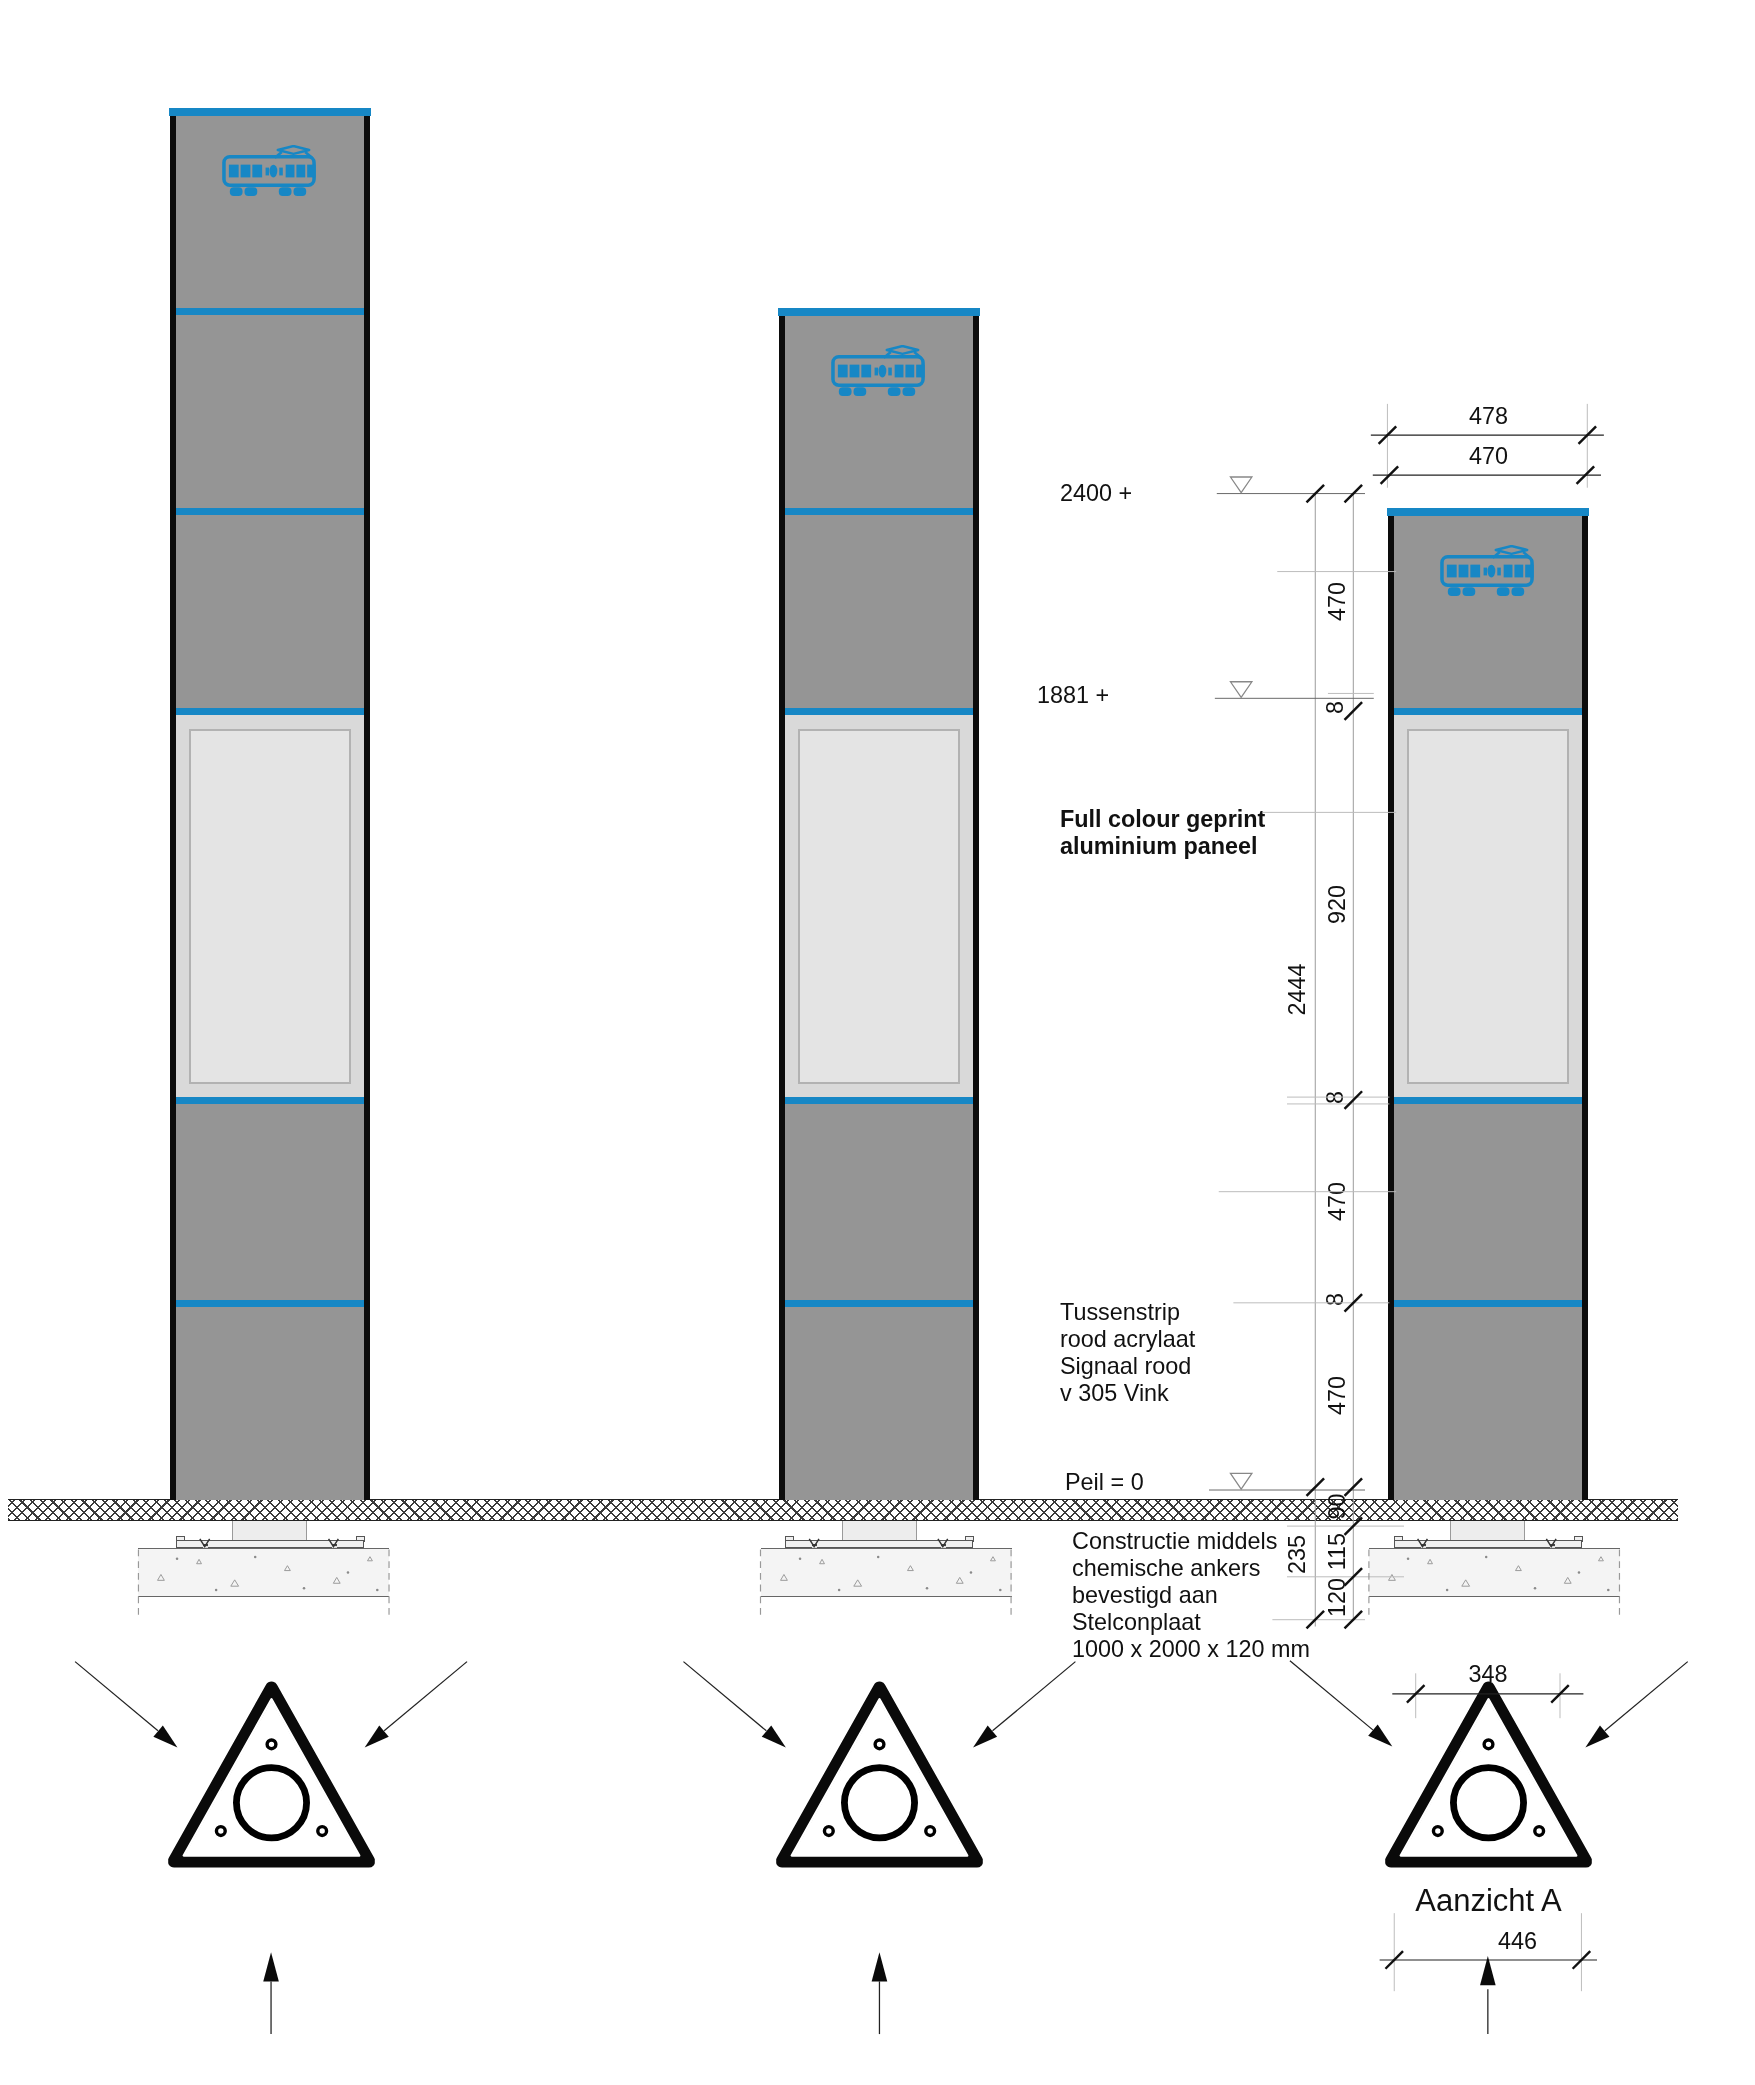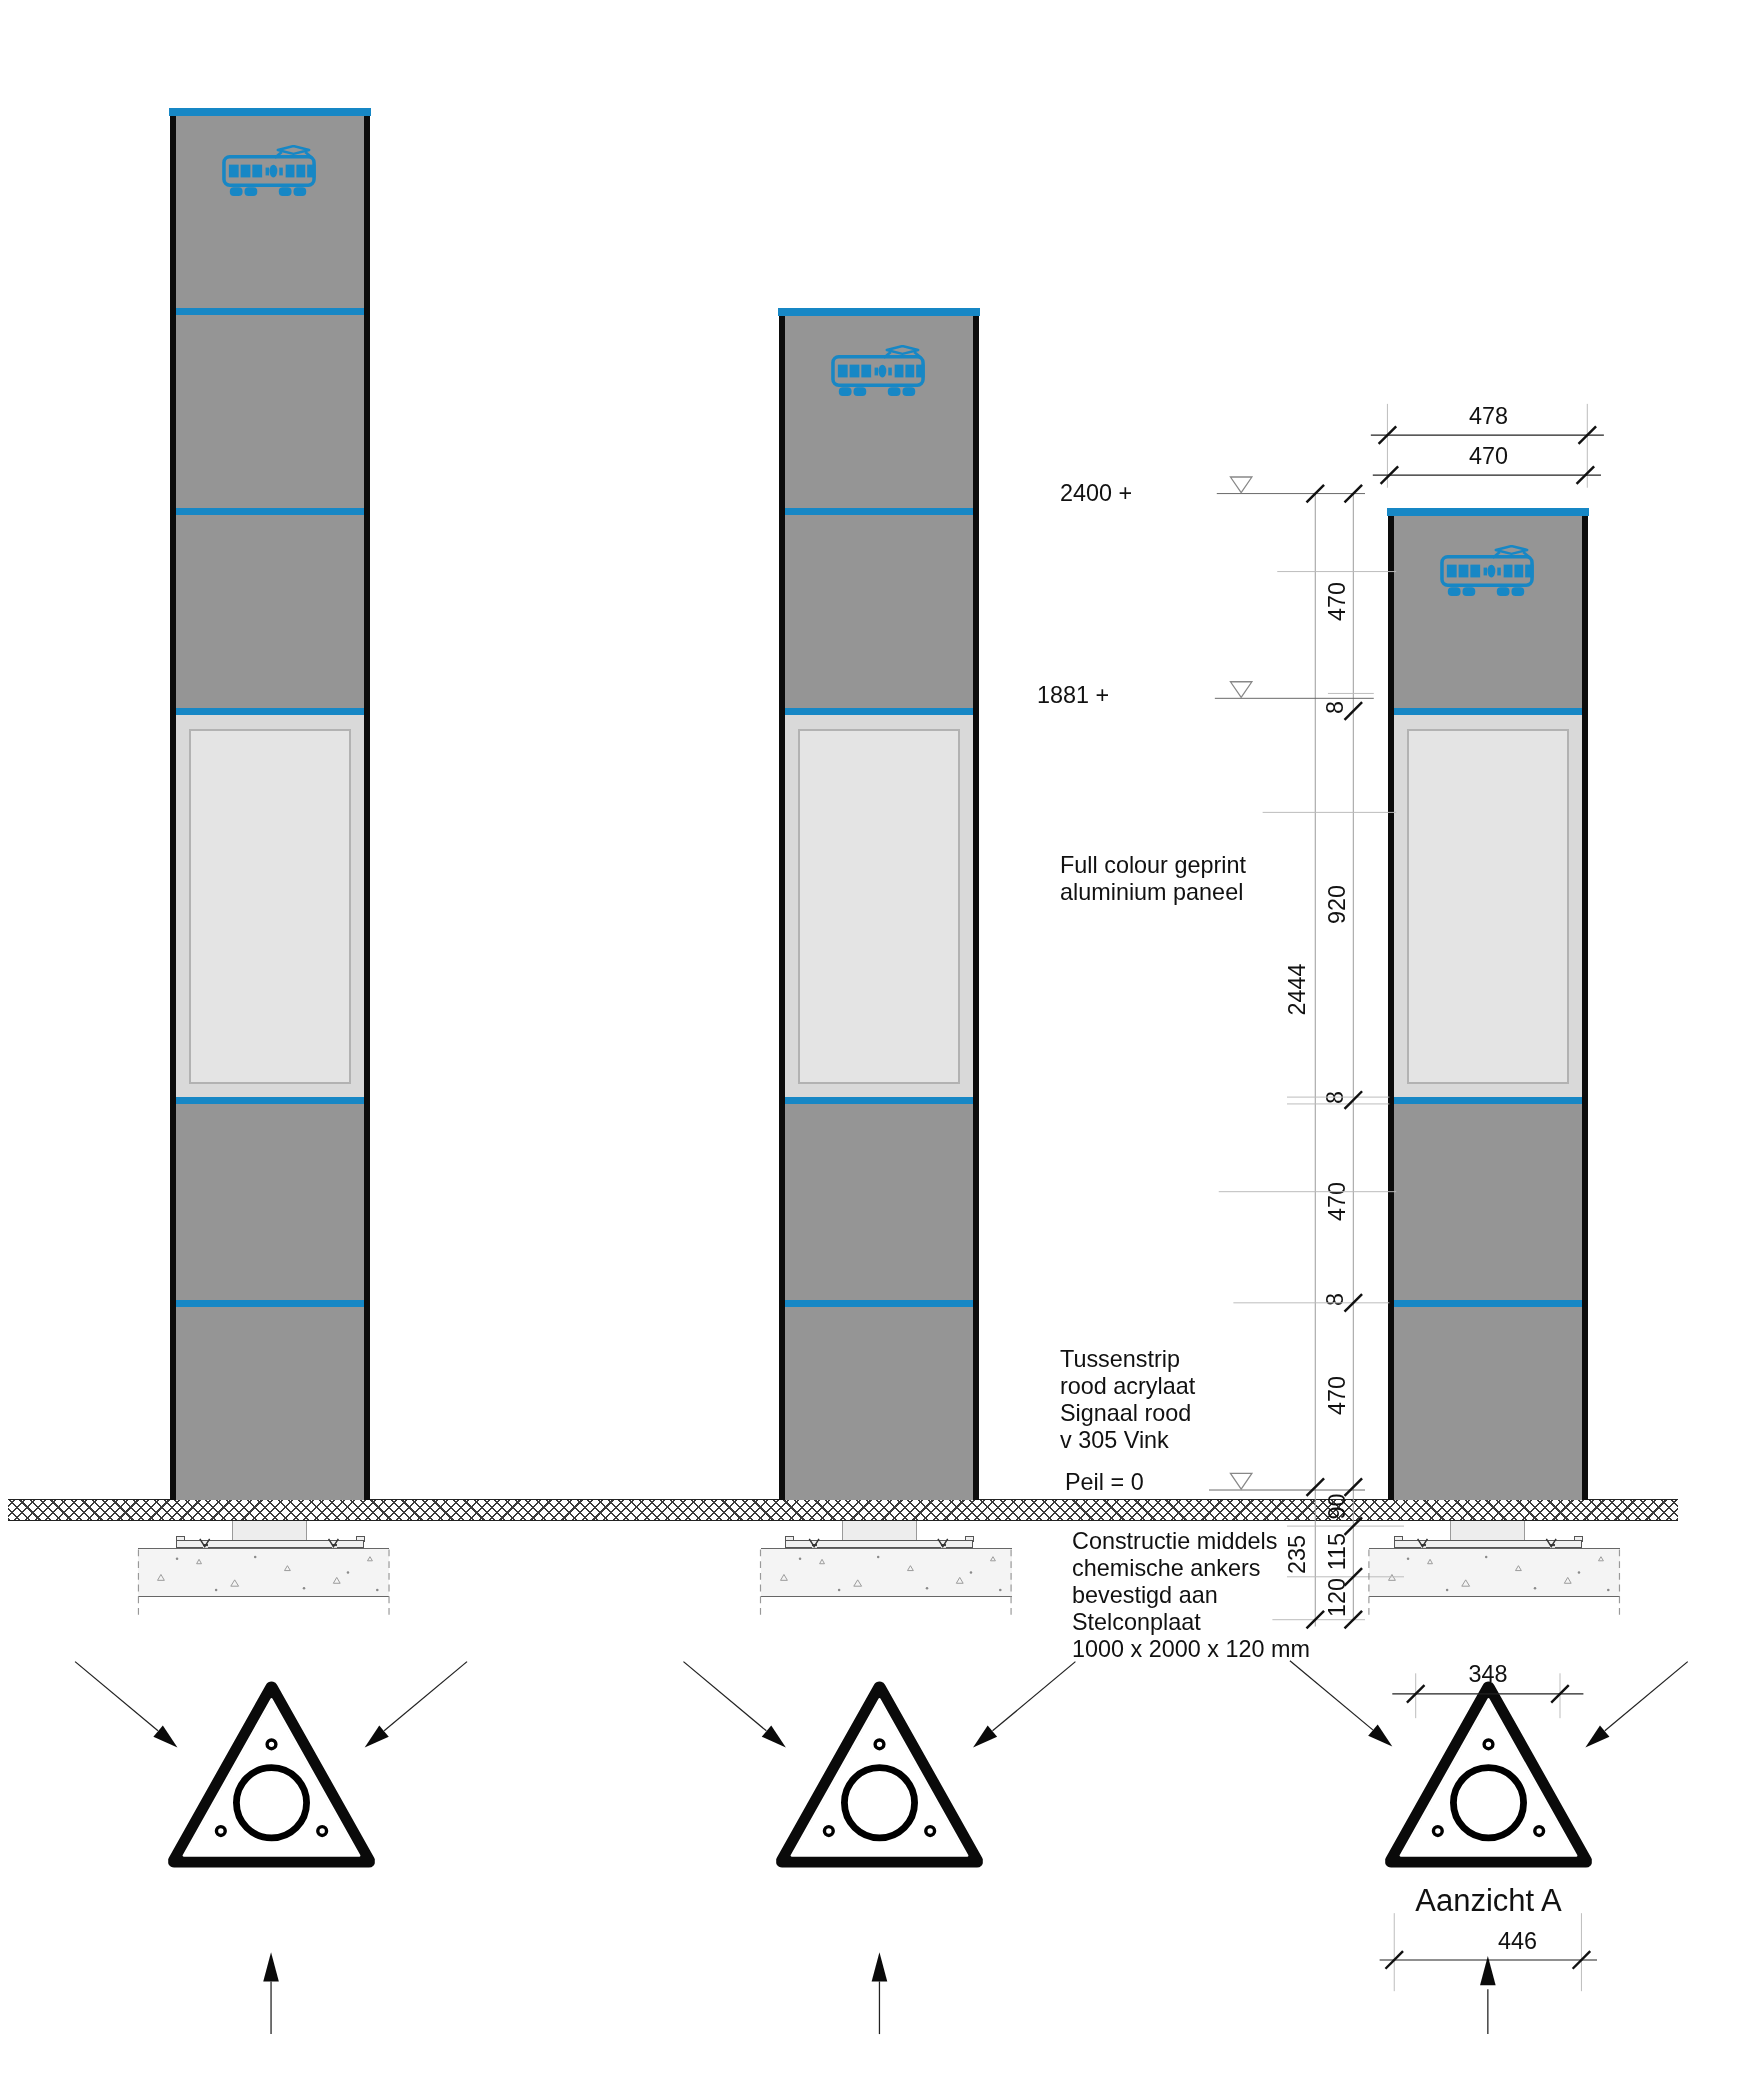--- a/index.html
+++ b/index.html
@@ -186,23 +186,23 @@
     </svg>
   <svg class="tri" style="left:776px;top:1680px;" viewBox="0 0 212 196" width="207" height="191">
       <use href="#tri-section"></use>
     </svg>
   <svg class="tri" style="left:1385px;top:1680px;" viewBox="0 0 212 196" width="207" height="191">
       <use href="#tri-section"></use>
     </svg>
 
   <div class="ann" style="left:1060px;top:480px;">2400 +</div>
   <div class="ann" style="left:1037px;top:682px;">1881 +</div>
-  <div class="ann" style="left:1060px;top:852px;">Full colour geprint
+  <div class="ann" style="left:1060px;top:806px;font-weight:bold;">Full colour geprint
 aluminium paneel</div>
-  <div class="ann" style="left:1060px;top:1299px;margin-top:47px;">Tussenstrip
+  <div class="ann" style="left:1060px;top:1299px;">Tussenstrip
 rood acrylaat
 Signaal rood
 v 305 Vink</div>
   <div class="ann" style="left:1065px;top:1461px;margin-top:8px;">Peil = 0</div>
   <div class="ann" style="left:1072px;top:1528px;">Constructie middels
 chemische ankers
 bevestigd aan
 Stelconplaat
 1000 x 2000 x 120 mm</div>
 

